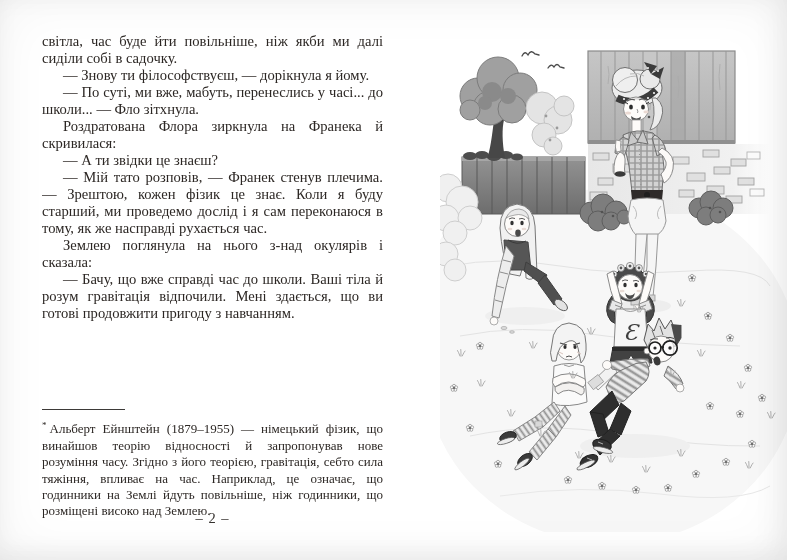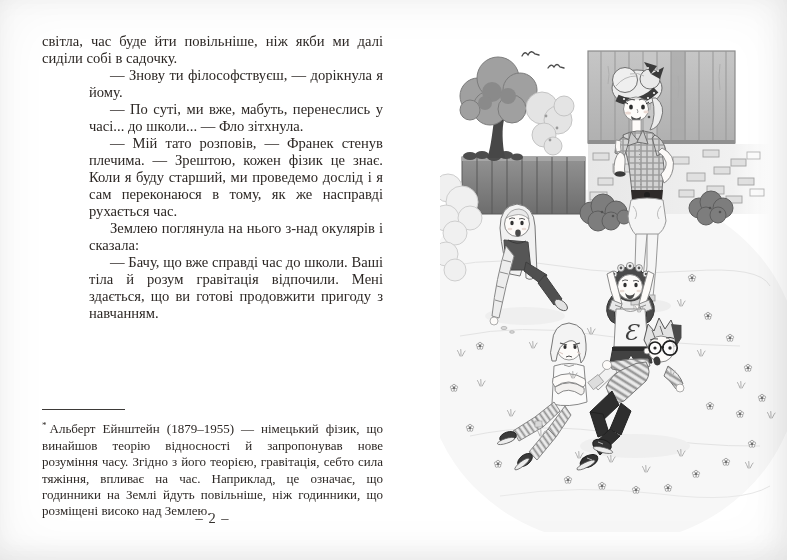--- a/index.html
+++ b/index.html
@@ -11,21 +11,21 @@
     content:"";position:absolute;inset:0;pointer-events:none;
     box-shadow:inset 0 0 55px rgba(0,0,0,0.05), inset 0 -10px 22px rgba(0,0,0,0.045), inset -14px 0 26px rgba(0,0,0,0.03);
   }
   .text-col{
     position:absolute;left:42px;top:33px;width:341px;max-height:374px;overflow:hidden;
   }
   .text-col p{
     margin:0;font-size:14.6px;line-height:17px;text-align:justify;
     color:#2c2724;
   }
-  .text-col p.indent{text-indent:21px;margin-left:47px;}
+  .text-col p.indent{text-indent:21px;}
   .footnote{position:absolute;left:42px;top:409px;width:341px;}
   .fn-rule{width:83px;height:0;border-top:1.4px solid #3d3a38;margin-bottom:7px;}
   .fn-text{
     margin:0;font-size:13px;line-height:16.4px;text-align:justify;color:#2c2724;font-family:Liberation Serif, serif;
   }
   .fn-text sup{font-size:9px;margin-right:3px;}
   .pageno{
     position:absolute;left:42px;top:510px;width:341px;text-align:center;
     font-size:14.5px;color:#35312e;letter-spacing:1px;
   }
@@ -35,20 +35,22 @@
 </head>
 <body>
 
 <div class="page">
 
   <main class="text-col">
     <div id="paragraphs">
         <p>світла, час буде йти повільніше, ніж якби ми далі сиділи собі в садочку.</p>
         <p class="indent">— Знову ти філософствуєш, — дорікнула я йому.</p>
         <p class="indent">— По суті, ми вже, мабуть, перенеслись у часі... до школи... — Фло зітхнула.</p>
+        <p class="indent">Роздратована Флора зиркнула на Франека й скривилася:</p>
+        <p class="indent">— А ти звідки це знаєш?</p>
         <p class="indent">— Мій тато розповів, — Франек стенув плечима. — Зрештою, кожен фізик це знає. Коли я буду старший, ми проведемо дослід і я сам переконаюся в тому, як же насправді рухається час.</p>
         <p class="indent">Землею поглянула на нього з-над окулярів і сказала:</p>
         <p class="indent">— Бачу, що вже справді час до школи. Ваші тіла й розум гравітація відпочили. Мені здається, що ви готові продовжити пригоду з навчанням.</p>
       </div>
   </main>
 
   <div class="footnote">
     <div class="fn-rule"></div>
     <p class="fn-text"><sup>*</sup><span>Альберт Ейнштейн (1879–1955) — німецький фізик, що винайшов теорію відносності й запропонував нове розуміння часу. Згідно з його теорією, гравітація, себто сила тяжіння, впливає на час. Наприклад, це означає, що годинники на Землі йдуть повільніше, ніж годинники, що розміщені високо над Землею.</span></p>
   </div>

